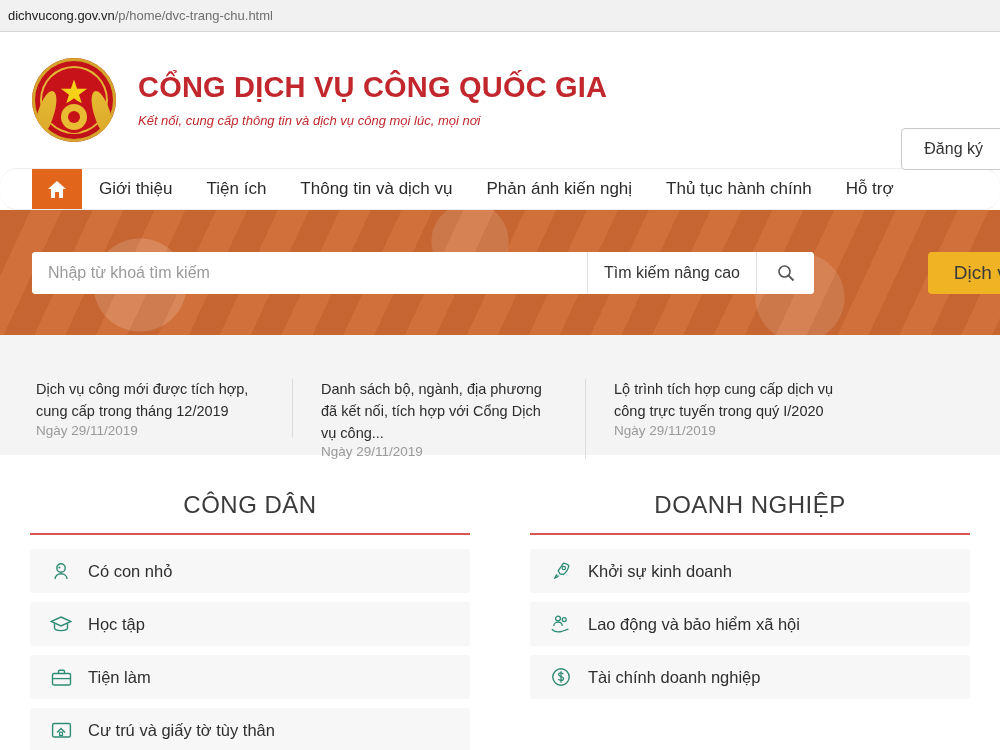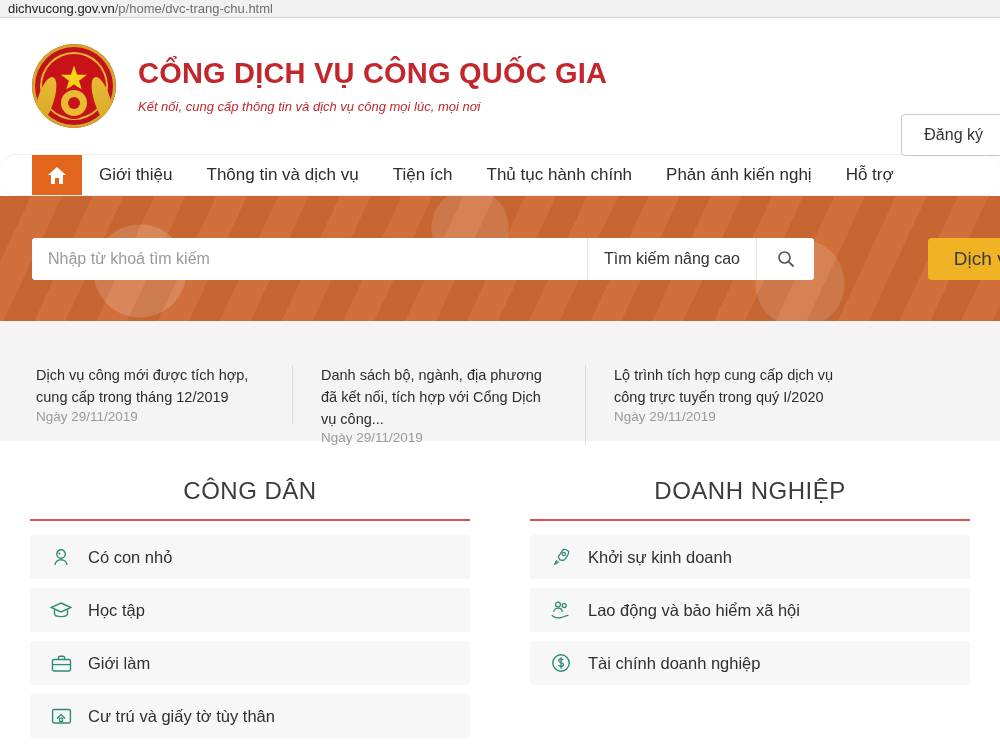--- a/index.html
+++ b/index.html
@@ -6,21 +6,21 @@
   html, body {
     margin: 0; padding: 0;
     width: 1000px; height: 750px;
     overflow: hidden;
     background: #ffffff;
     font-family: "Liberation Sans", sans-serif;
   }
 
   
   .urlbar {
-    height: 18px;
+    height: 32px;
     background: #f1f1f1;
     border-bottom: 1px solid #d6d6d6;
     display: flex;
     align-items: center;
     padding: 0 8px;
   }
   .urlbar .url {
     font-size: 13px;
     color: #202124;
     white-space: nowrap;
@@ -321,24 +321,24 @@
   </div>
 </div>
 
 <div class="nav">
   <div class="nav-home">
     <svg width="20" height="19" viewBox="0 0 20 19" aria-hidden="true">
       <path d="M10 1 L19 9 H16 V18 H12 V12 H8 V18 H4 V9 H1 Z" fill="#ffffff"></path>
     </svg>
   </div>
   <div class="nav-item">Giới thiệu</div>
+  <div class="nav-item">Tiện ích</div>
   <div class="nav-item">Thông tin và dịch vụ</div>
-  <div class="nav-item">Tiện ích</div>
+  <div class="nav-item">Phản ánh kiến nghị</div>
   <div class="nav-item">Thủ tục hành chính</div>
-  <div class="nav-item">Phản ánh kiến nghị</div>
   <div class="nav-item">Hỗ trợ</div>
 </div>
 
 <div class="search-band">
   <div class="search-wrap">
     <input class="search-input" type="text" placeholder="Nhập từ khoá tìm kiếm" style="">
     <div class="adv-search">Tìm kiếm nâng cao</div>
     <div class="search-btn">
       <svg width="18" height="18" viewBox="0 0 18 18" aria-hidden="true">
         <circle cx="7.5" cy="7.5" r="5.5" fill="none" stroke="#555" stroke-width="1.6"></circle>
@@ -392,21 +392,21 @@
     </div>
 
     <div class="svc-row">
       <span class="svc-icon">
         <svg width="21" height="19" viewBox="0 0 21 19" aria-hidden="true">
           <rect x="1.5" y="5.5" width="18" height="11.5" rx="1.6" fill="none" stroke="#2e8b74" stroke-width="1.4"></rect>
           <path d="M7.5 5.5V3.6c0-.7.6-1.3 1.3-1.3h3.4c.7 0 1.3.6 1.3 1.3v1.9" fill="none" stroke="#2e8b74" stroke-width="1.4"></path>
           <line x1="1.5" y1="10.6" x2="19.5" y2="10.6" stroke="#2e8b74" stroke-width="1.3"></line>
         </svg>
       </span>
-      <span class="svc-label">Giới làm</span>
+      <span class="svc-label">Tiện làm</span>
     </div>
 
     <div class="svc-row">
       <span class="svc-icon">
         <svg width="21" height="20" viewBox="0 0 21 20" aria-hidden="true">
           <rect x="1.6" y="3.5" width="17.8" height="13.5" rx="1.6" fill="none" stroke="#2e8b74" stroke-width="1.4"></rect>
           <path d="M6 12.5 L10 8.6 L14 12.5" fill="none" stroke="#2e8b74" stroke-width="1.4"></path>
           <rect x="8.6" y="12.2" width="2.9" height="3.2" fill="none" stroke="#2e8b74" stroke-width="1.2"></rect>
         </svg>
       </span>

